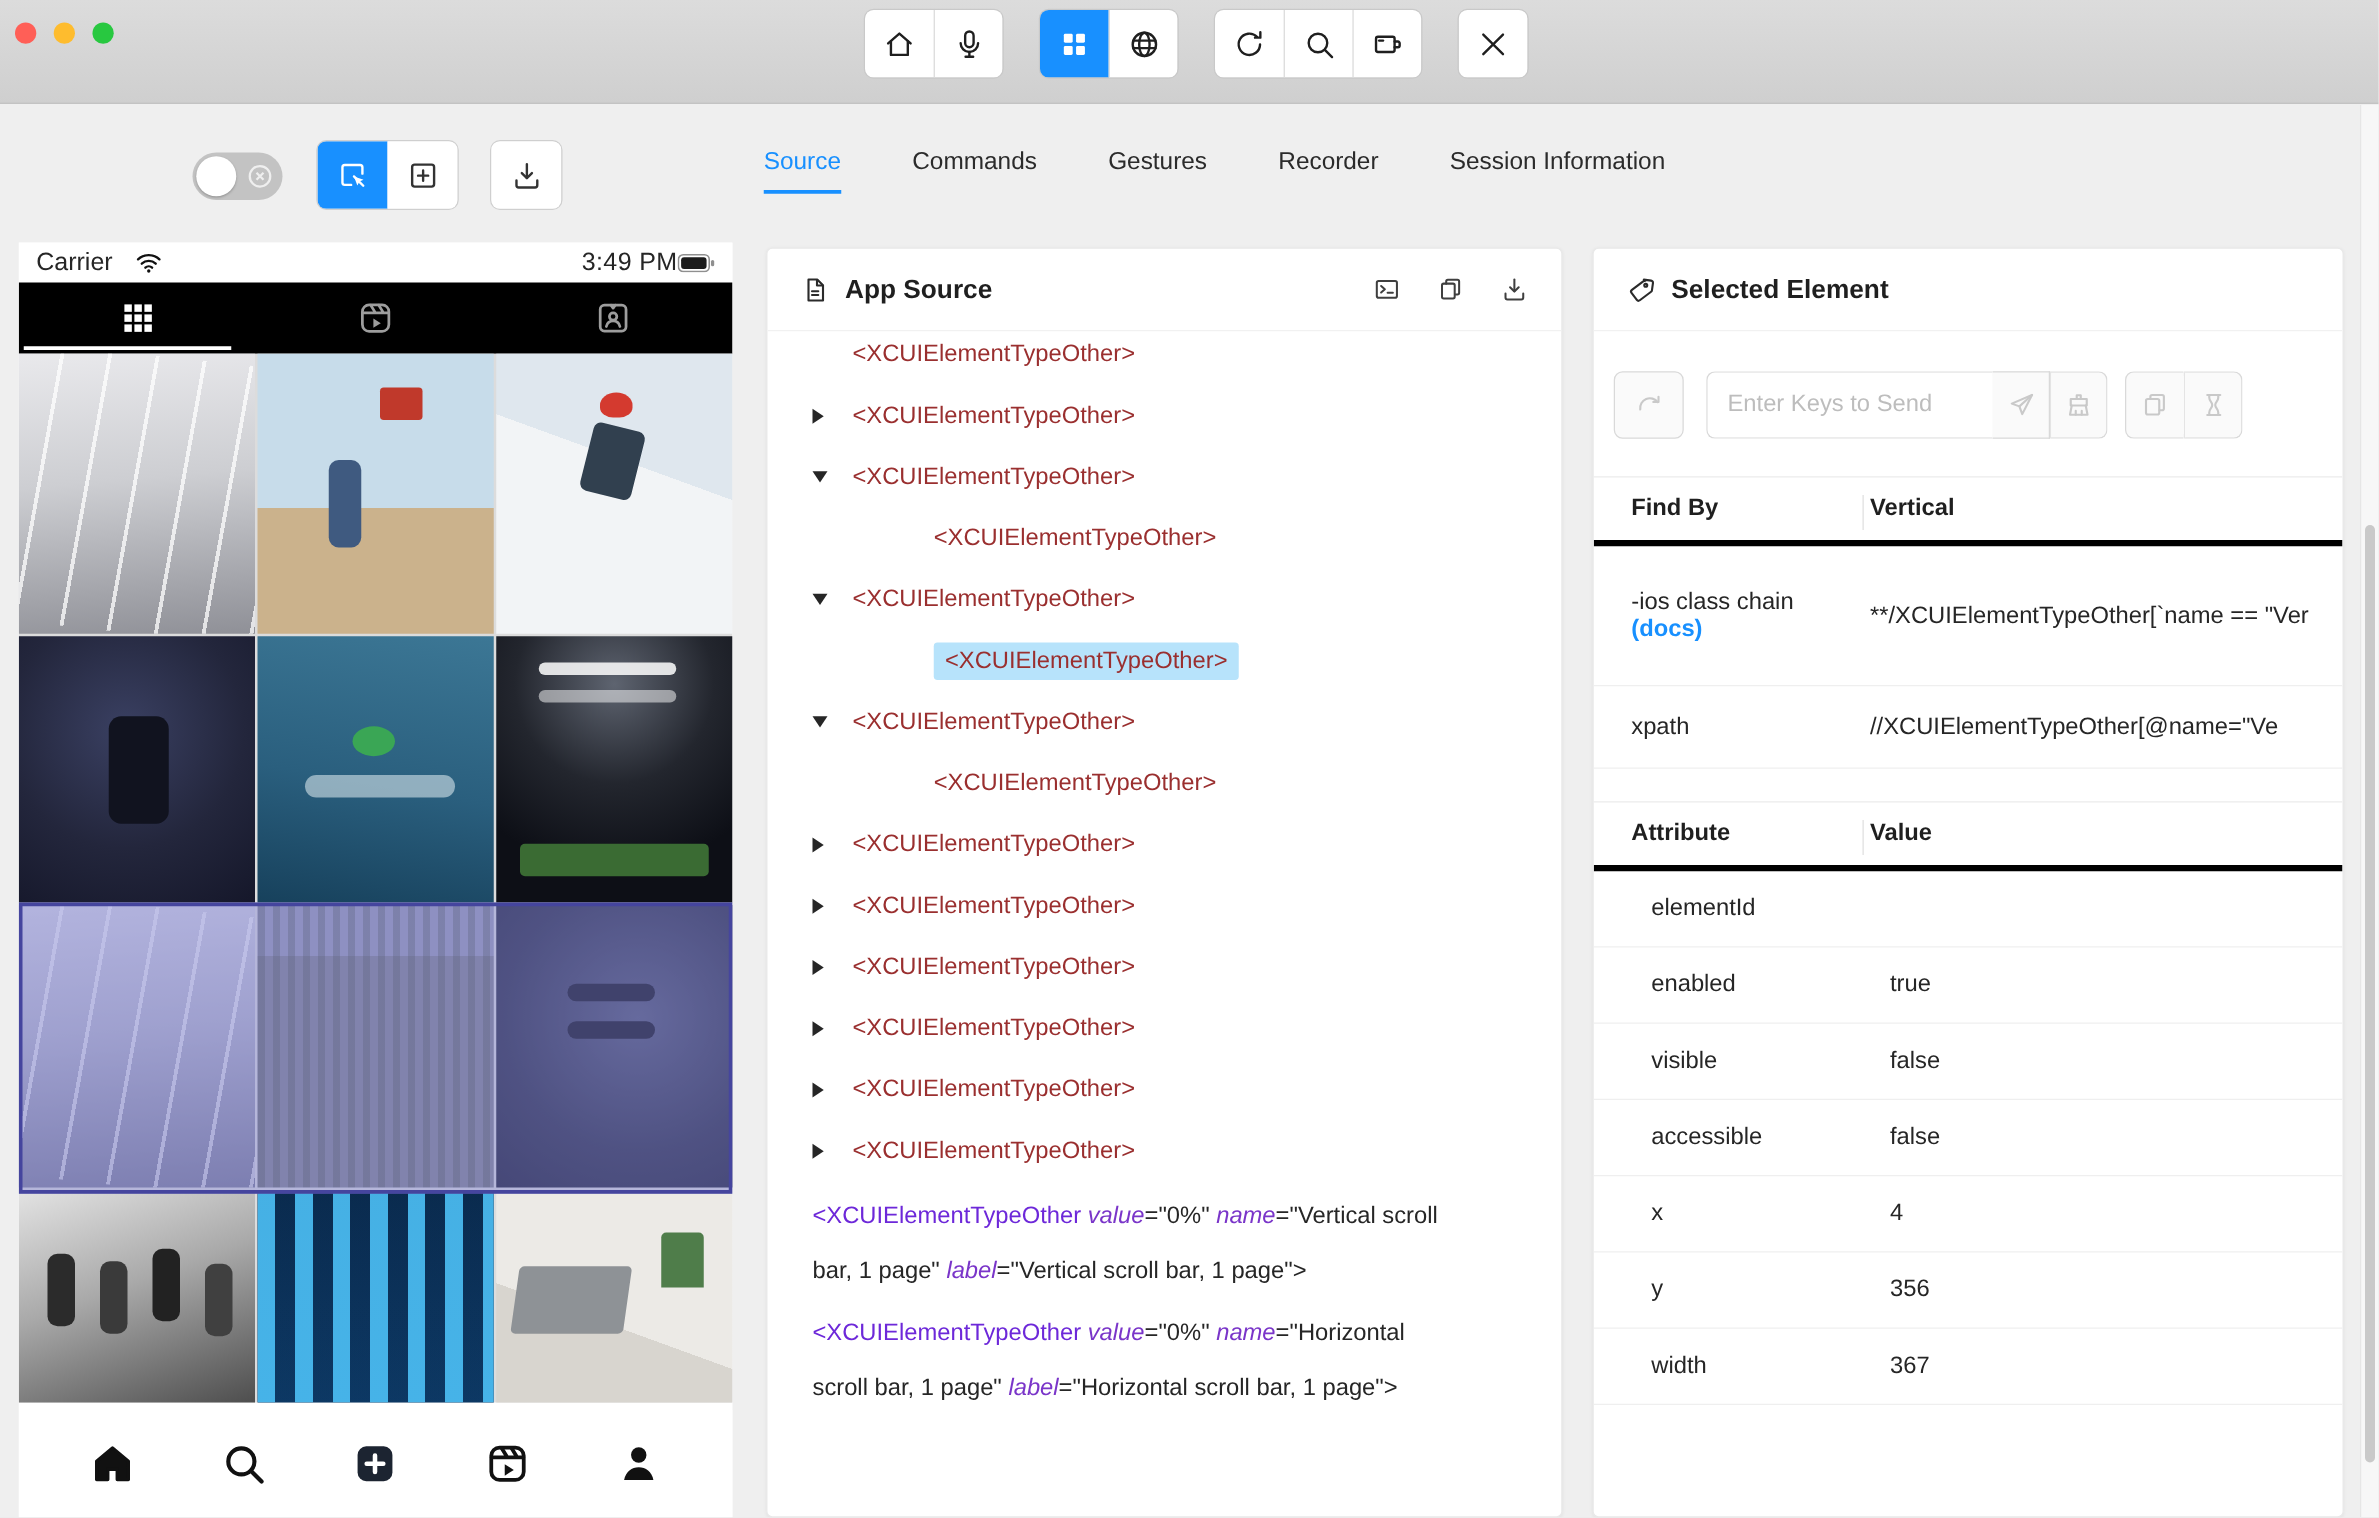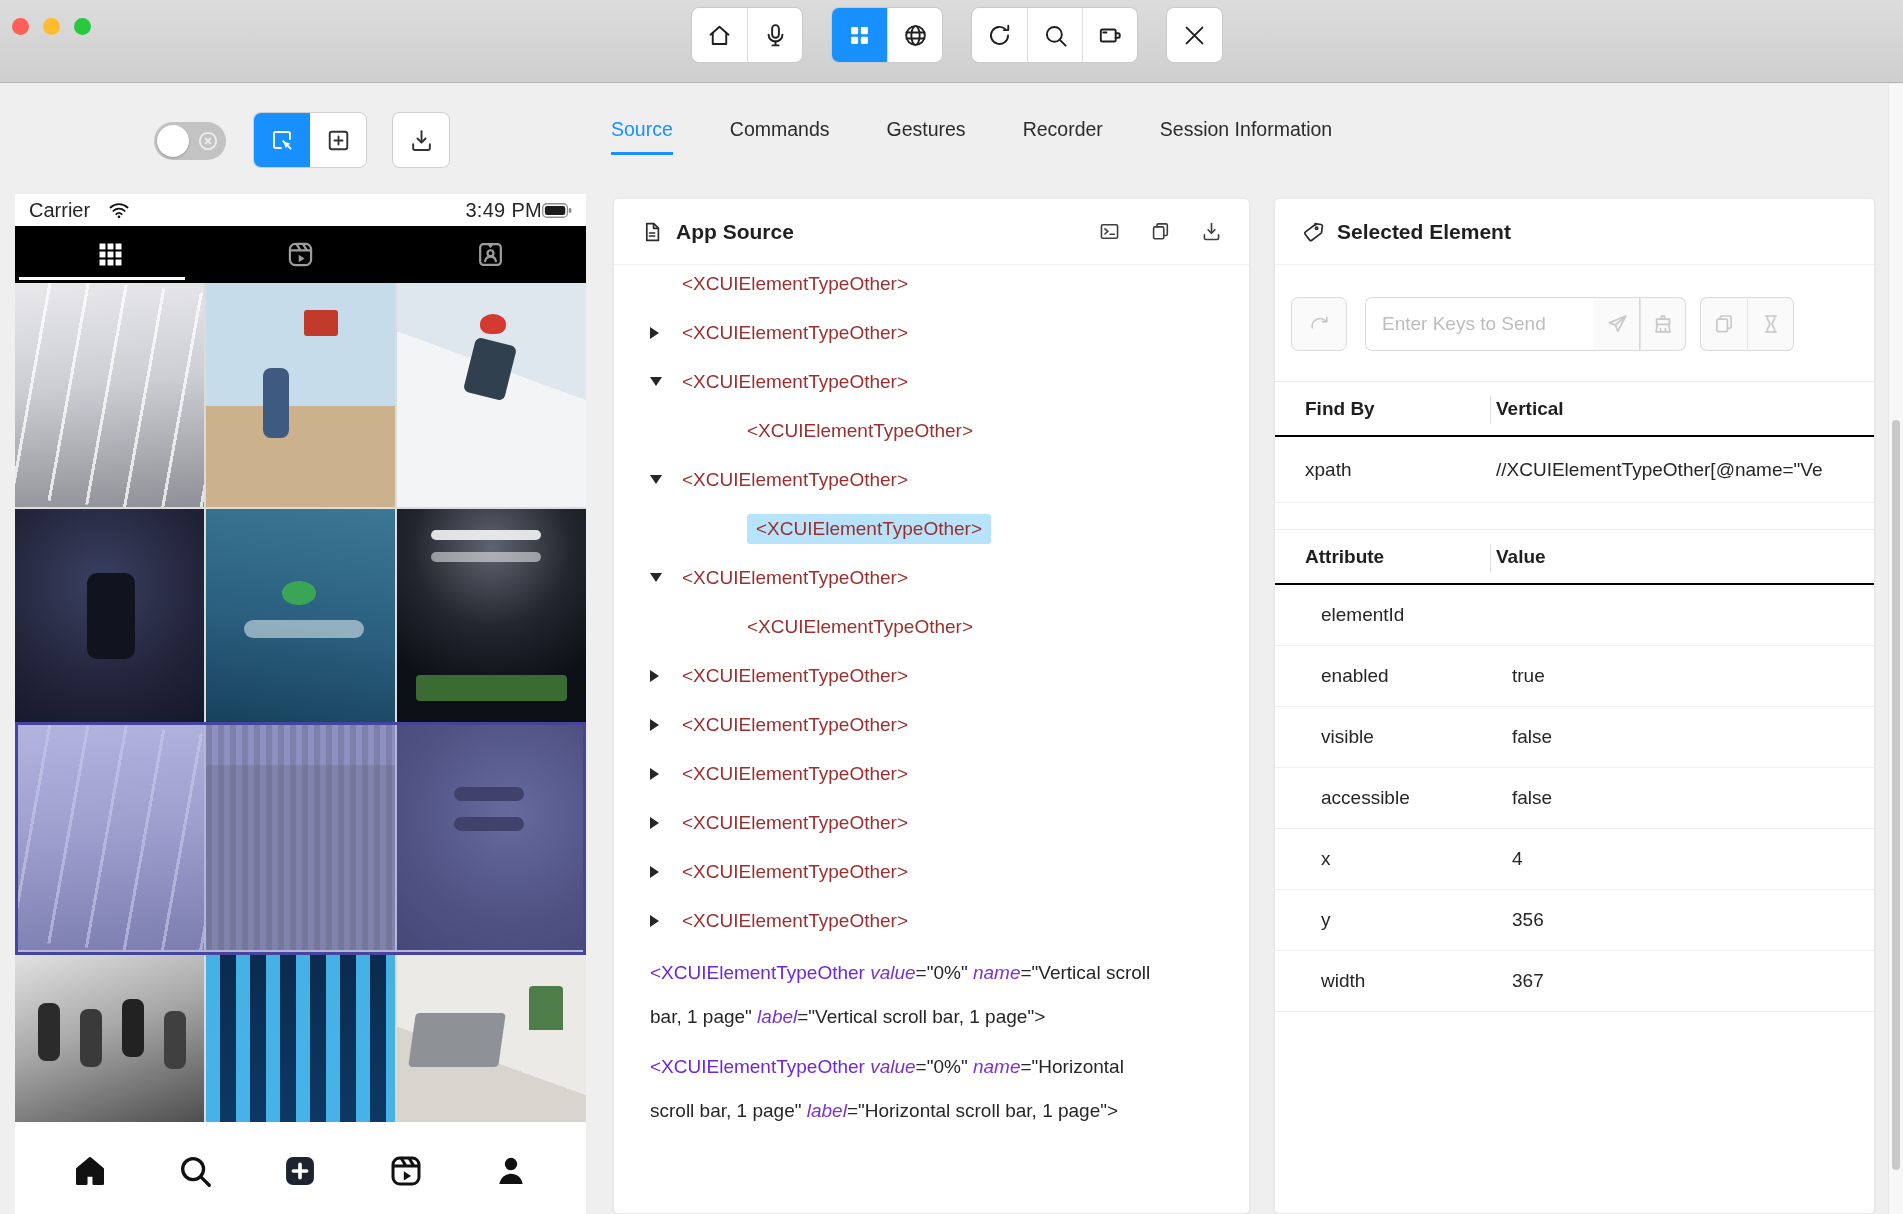--- a/index.html
+++ b/index.html
@@ -130,21 +130,21 @@
   .keys-input::placeholder{color:#bdbdbd;}
   .input-group .ctl-btn{width:46px;border-left:none;}
   .input-group .ctl-btn:last-child{border-radius:0 7px 7px 0;}
   .input-group .ctl-btn + .ctl-btn{border-left:1px solid #e4e4e4;}
   .pair-group{display:flex;margin-left:14px;}
   .pair-group .ctl-btn{width:47px;}
   .pair-group .ctl-btn:first-child{border-radius:7px 0 0 7px;border-right:none;}
   .pair-group .ctl-btn:last-child{border-radius:0 7px 7px 0;border-left:1px solid #e4e4e4;}
 
   .tbl{margin-top:30px;}
-  .tbl-head{position:relative;display:flex;align-items:center;height:56px;border-top:1px solid #ececec;border-bottom:2px solid #000000;font-weight:700;font-size:19px;color:#1f1f1f;}
+  .tbl-head{position:relative;display:flex;align-items:center;height:56px;border-top:1px solid #ececec;border-bottom:5px solid #000000;font-weight:700;font-size:19px;color:#1f1f1f;}
   .tbl-head:after{content:"";position:absolute;left:215px;top:14px;height:28px;width:1px;background:#e0e0e0;}
   .tbl .c1{width:191px;padding-left:30px;flex:none;}
   .tbl .c2{flex:1;padding-left:30px;overflow:hidden;white-space:nowrap;}
   .tbl-row{display:flex;align-items:center;border-bottom:1px solid #efefef;font-size:19px;}
   .fb-row1{height:112px;} .fb-row2{height:66px;}
   .fb-link{color:#1890ff;font-weight:700;}
   .attr-row{height:61px;padding-left:16px;}
   .spinner{position:relative;width:34px;height:34px;}
 
   
@@ -560,20 +560,24 @@
         </div>
       </div>
     </div>
 
     <div class="tbl">
       <div class="tbl-head">
         <span class="c1">Find By</span>
         <span class="c2">Vertical</span>
       </div>
       <div id="findby-rows">
+          <div class="tbl-row fb-row1">
+            <span class="c1">-ios class chain<br><span class="fb-link">(docs)</span></span>
+            <span class="c2">**/XCUIElementTypeOther[`name == "Ver</span>
+          </div>
           <div class="tbl-row fb-row2">
             <span class="c1">xpath</span>
             <span class="c2">//XCUIElementTypeOther[@name="Ve</span>
           </div>
         </div>
     </div>
 
     <div class="tbl" style="margin-top:26px">
       <div class="tbl-head">
         <span class="c1">Attribute</span>

